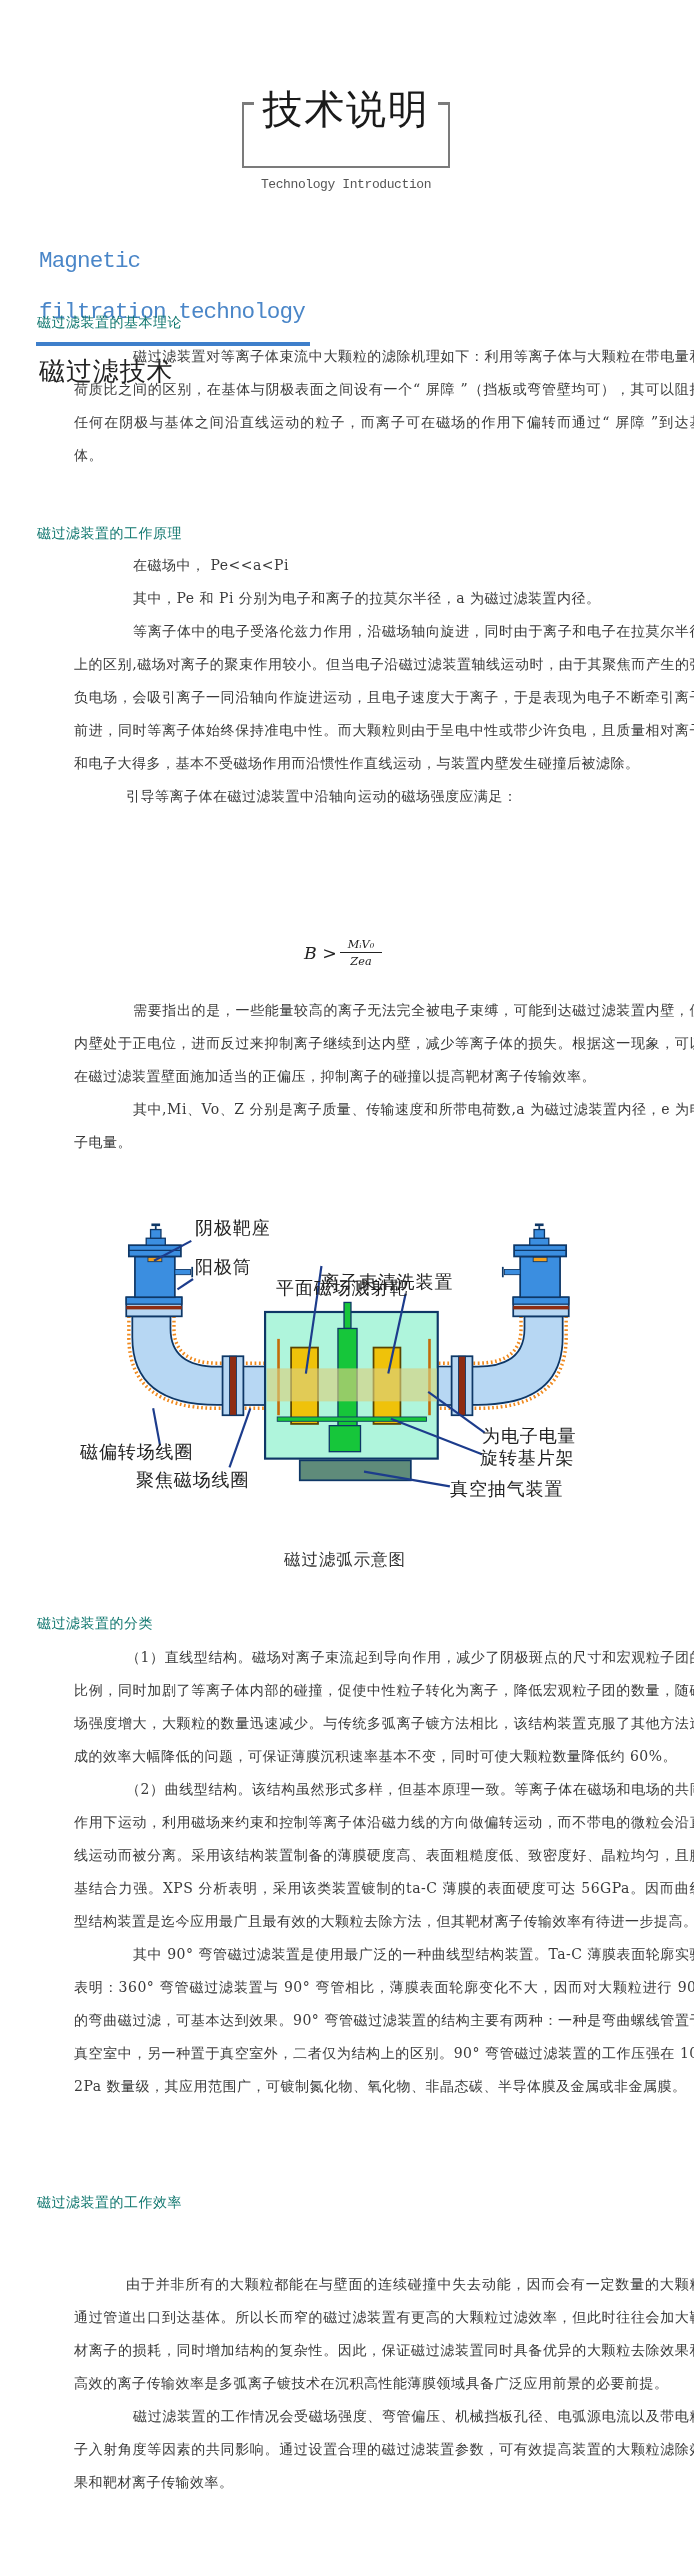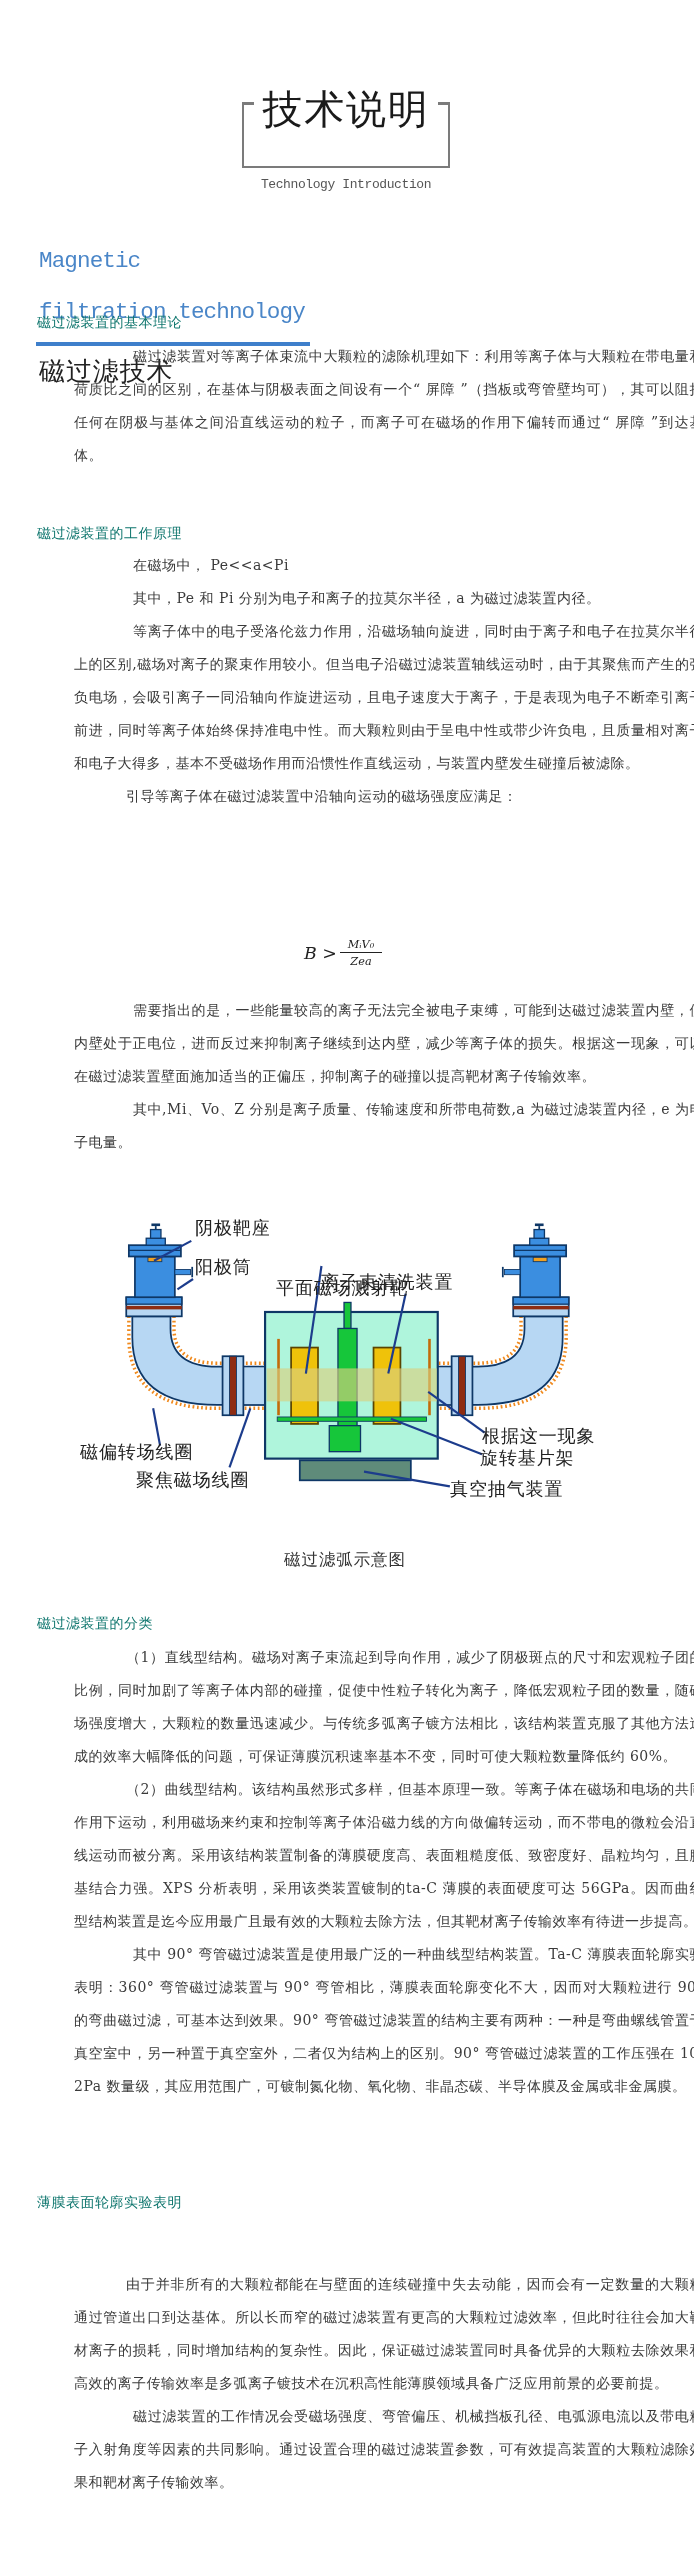--- a/index.html
+++ b/index.html
@@ -179,33 +179,33 @@
       <line x1="359" y1="305" x2="458" y2="322"></line>
       <line x1="116" y1="232" x2="124" y2="275"></line>
       <line x1="228" y1="232" x2="204" y2="300"></line>
     </g>
   </svg>
 
   <div class="diag-label" style="left:143px; top:8.7px;">阴极靶座</div>
   <div class="diag-label" style="left:143px; top:48px;">阳极筒</div>
   <div class="diag-label" style="left:224px; top:33px;margin-top:36px;">平面磁场溅射靶</div>
   <div class="diag-label" style="left:269px; top:63px;">离子束清洗装置</div>
-  <div class="diag-label" style="left:430px; top:217px;">根据这一现象</div>
+  <div class="diag-label" style="left:430px; top:217px;">为电子电量</div>
   <div class="diag-label" style="left:28px; top:233px;">磁偏转场线圈</div>
   <div class="diag-label" style="left:428px; top:239px;">旋转基片架</div>
   <div class="diag-label" style="left:84px; top:261px;">聚焦磁场线圈</div>
   <div class="diag-label" style="left:398px; top:270px;">真空抽气装置</div>
 </div>
 <div class="caption">磁过滤弧示意图</div>
 
 <div class="section-heading" style="top:1615px;">磁过滤装置的分类</div>
 <div class="text-block" style="top:1641px;">
   <p class="indent-sm">（1）直线型结构。磁场对离子束流起到导向作用，减少了阴极斑点的尺寸和宏观粒子团的比例，同时加剧了等离子体内部的碰撞，促使中性粒子转化为离子，降低宏观粒子团的数量，随磁场强度增大，大颗粒的数量迅速减少。与传统多弧离子镀方法相比，该结构装置克服了其他方法造成的效率大幅降低的问题，可保证薄膜沉积速率基本不变，同时可使大颗粒数量降低约 60%。</p>
   <p class="indent-sm">（2）曲线型结构。该结构虽然形式多样，但基本原理一致。等离子体在磁场和电场的共同作用下运动，利用磁场来约束和控制等离子体沿磁力线的方向做偏转运动，而不带电的微粒会沿直线运动而被分离。采用该结构装置制备的薄膜硬度高、表面粗糙度低、致密度好、晶粒均匀，且膜基结合力强。XPS 分析表明，采用该类装置镀制的ta-C 薄膜的表面硬度可达 56GPa。因而曲线型结构装置是迄今应用最广且最有效的大颗粒去除方法，但其靶材离子传输效率有待进一步提高。</p>
   <p class="indent">其中 90° 弯管磁过滤装置是使用最广泛的一种曲线型结构装置。Ta-C 薄膜表面轮廓实验表明：360° 弯管磁过滤装置与 90° 弯管相比，薄膜表面轮廓变化不大，因而对大颗粒进行 90° 的弯曲磁过滤，可基本达到效果。90° 弯管磁过滤装置的结构主要有两种：一种是弯曲螺线管置于真空室中，另一种置于真空室外，二者仅为结构上的区别。90° 弯管磁过滤装置的工作压强在 10-2Pa 数量级，其应用范围广，可镀制氮化物、氧化物、非晶态碳、半导体膜及金属或非金属膜。</p>
 </div>
 
-<div class="section-heading" style="top:2194px;">薄膜表面轮廓实验表明</div>
+<div class="section-heading" style="top:2194px;">磁过滤装置的工作效率</div>
 <div class="text-block" style="top:2268px;">
   <p class="indent-sm">由于并非所有的大颗粒都能在与壁面的连续碰撞中失去动能，因而会有一定数量的大颗粒通过管道出口到达基体。所以长而窄的磁过滤装置有更高的大颗粒过滤效率，但此时往往会加大靶材离子的损耗，同时增加结构的复杂性。因此，保证磁过滤装置同时具备优异的大颗粒去除效果和高效的离子传输效率是多弧离子镀技术在沉积高性能薄膜领域具备广泛应用前景的必要前提。</p>
   <p class="indent">磁过滤装置的工作情况会受磁场强度、弯管偏压、机械挡板孔径、电弧源电流以及带电粒子入射角度等因素的共同影响。通过设置合理的磁过滤装置参数，可有效提高装置的大颗粒滤除效果和靶材离子传输效率。</p>
 </div>
 
 
 </body></html>

